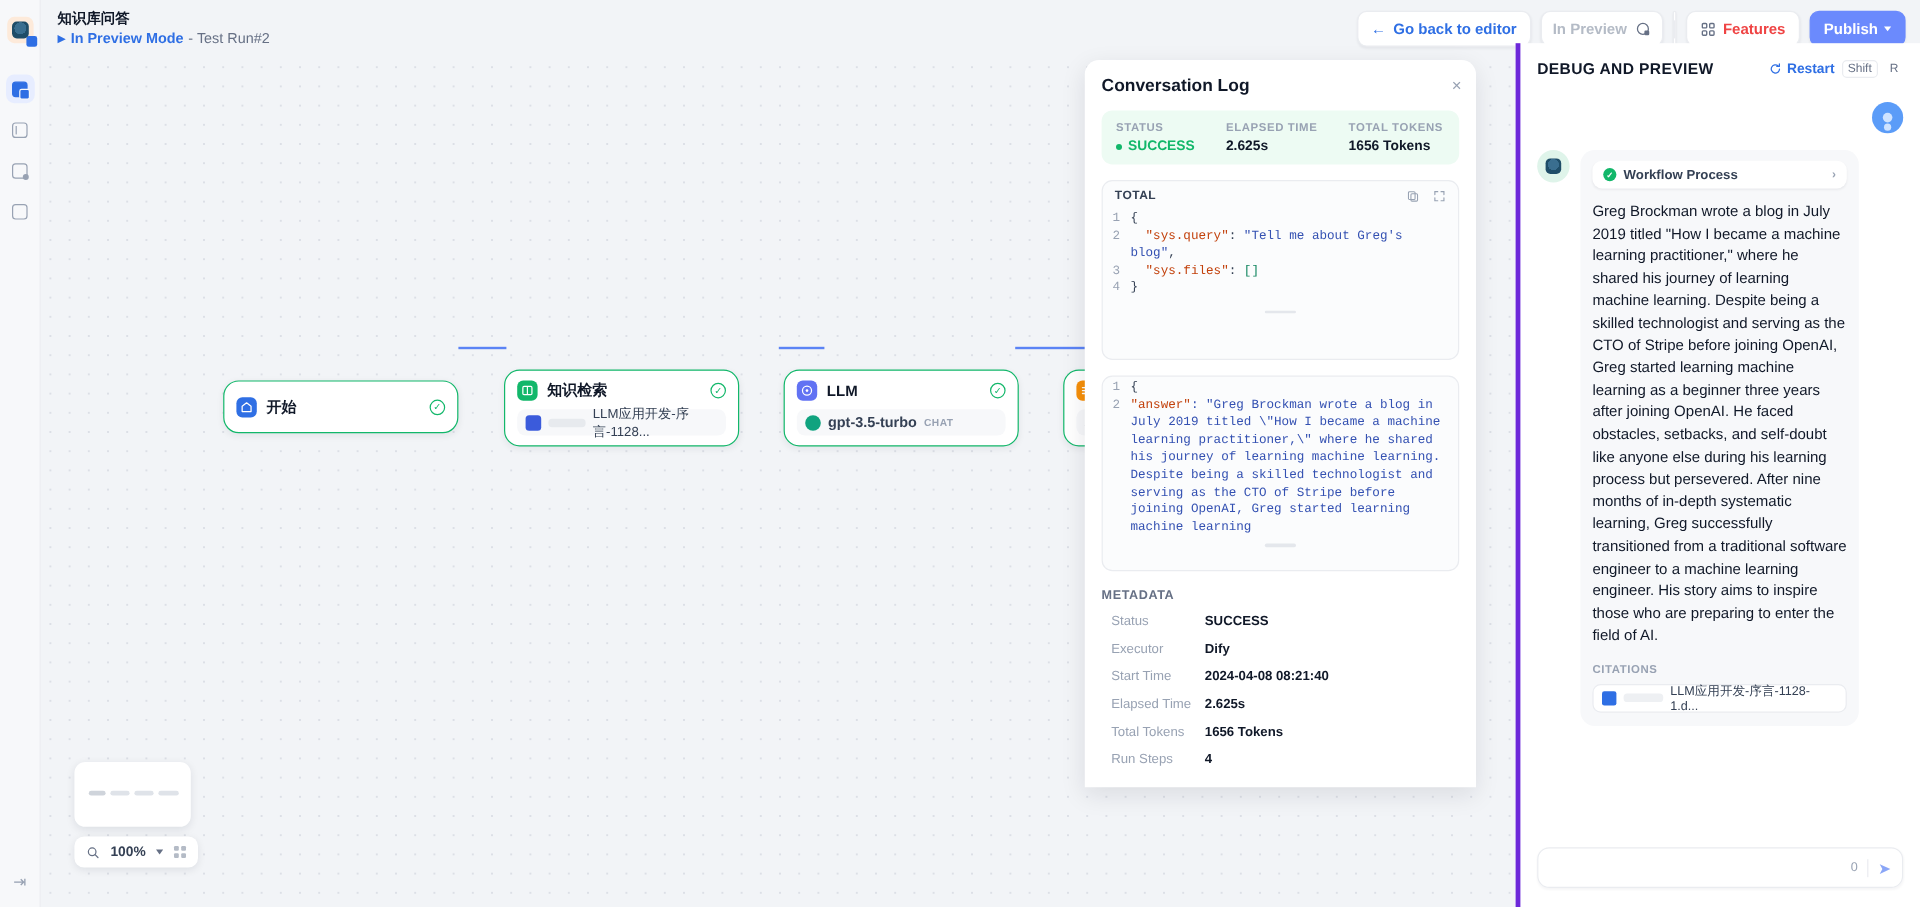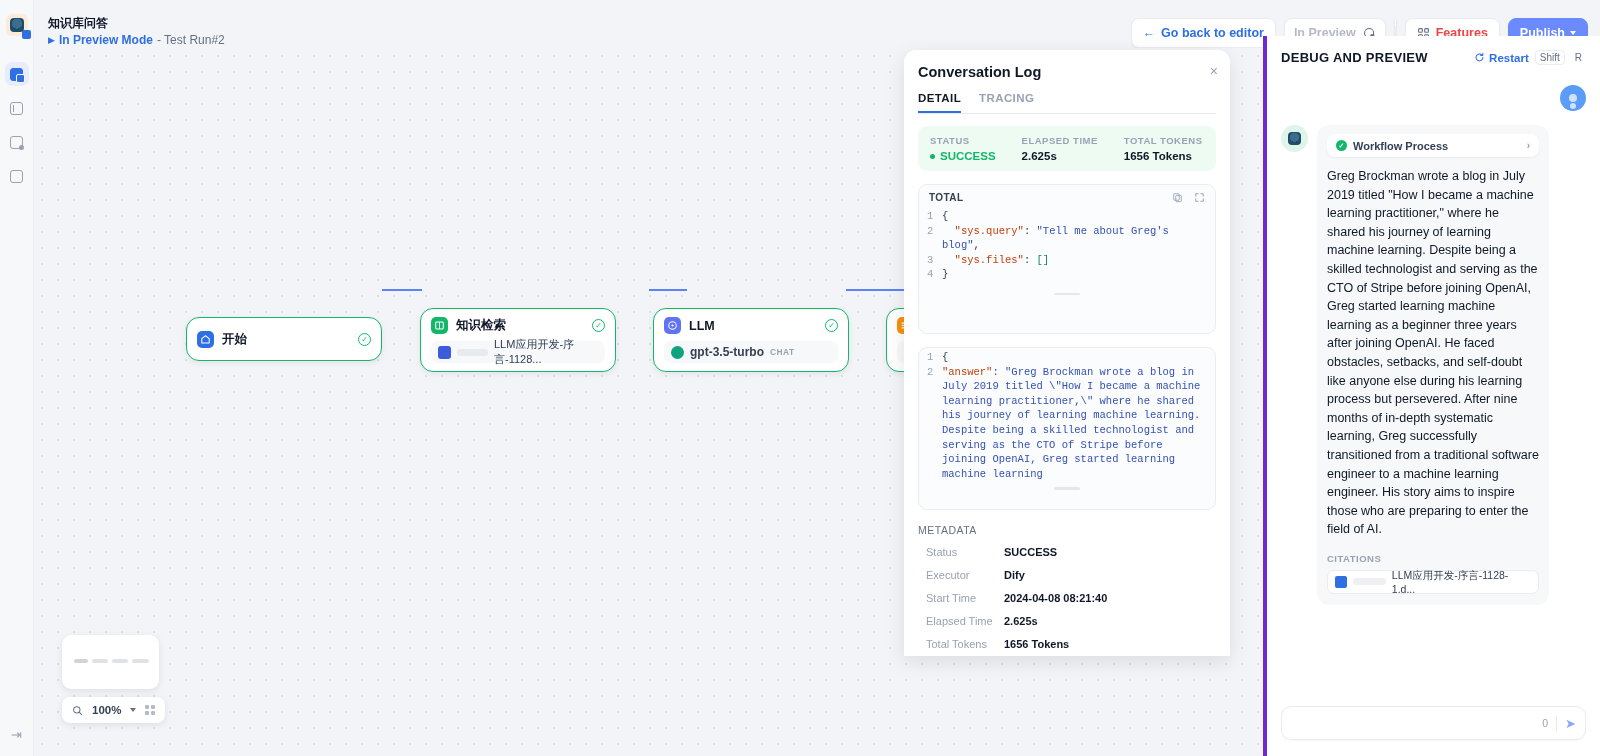--- a/index.html
+++ b/index.html
@@ -48,21 +48,21 @@
     border-radius:2px; background:#2f6fe4; border:1.5px solid #f7f8fa;
   }
   .glyph .dot{ position:absolute; right:-2px; bottom:-2px; width:5px;height:5px;border-radius:50%;background:#98a2b3;}
   .glyph .slash{ position:absolute; left:2px; top:2px; width:7px;height:7px;
       border-left:1.4px solid currentColor; }
   .rail-bottom{ margin-top:auto; margin-bottom:14px; color:#98a2b3; font-size:13px;}
 
   
   .header {
     position: absolute; left: 34px; top: 0; right: 0; height: 48px;
-    display: flex; align-items: flex-end; padding: 0 12px 0 14px;
+    display: flex; align-items: center; padding: 0 12px 0 14px;
   }
   .header-title { line-height: 1.25; }
   .h-name { font-size: 12px; font-weight: 700; color:#101828; }
   .h-sub { font-size: 12px; color:#667085; display:flex; align-items:center; gap:4px; margin-top:2px;}
   .h-sub .play { color:#2f6fe4; font-size:9px; }
   .h-mode { color:#2f6fe4; font-weight:700; }
   .header-right { margin-left:auto; display:flex; align-items:center; gap:8px; }
   .btn {
     height: 30px; border-radius: 8px; background:#fff; border:1px solid #eaecf0;
     display:flex; align-items:center; gap:6px; padding:0 11px;
@@ -149,21 +149,21 @@
     padding:2px 10px 8px 8px; color:#344054;}
   .cline{ display:flex; }
   .cno{ width:15px; color:#98a2b3; flex:none; text-align:left;}
   .ctxt{ white-space:pre-wrap; word-break:break-word;}
   .k-key{ color:#c2410c;}
   .k-str{ color:#3451b2;}
   .k-arr{ color:#12855f;}
   .k-pun{ color:#344054;}
   .cb-foot{ display:flex; justify-content:center; padding:3px 0 5px;}
   .cb-foot i{ width:26px;height:2.5px;border-radius:2px;background:#e4e7ec;display:block;}
-  .meta-title{ margin:14px 0 4px 0; font-size:10.5px; letter-spacing:.5px; color:#667085; font-weight:400;}
+  .meta-title{ margin:14px 0 4px 0; font-size:10.5px; letter-spacing:.5px; color:#667085; font-weight:700;}
   .meta-row{ display:flex; align-items:center; height:23px; }
   .meta-k{ width:86px; font-size:11px; color:#98a2b3; padding-left:8px;}
   .meta-v{ font-size:11px; font-weight:700; color:#101828;}
 
   
   .debug{
     position:absolute; right:0; top:36px; width:337px; bottom:0; background:#fff;
     border-left:4px solid #6d28d9; display:flex; flex-direction:column;
   }
   .dbg-head{ display:flex; align-items:center; padding:14px 14px 8px 14px;}
@@ -366,24 +366,20 @@
           <i></i>
           <i></i>
         </span>
     </div>
   </div>
 
   <div class="logpanel">
     <div class="lp-head">
       <div class="lp-title">Conversation Log</div>
       <div class="lp-close">×</div>
-      <div class="lp-tabs">
-        <div class="lp-tab active">DETAIL</div>
-        <div class="lp-tab">TRACING</div>
-      </div>
     </div>
     <div class="lp-body">
 
       <div class="statusbar">
         <div>
           <div class="sb-k">STATUS</div>
           <div class="sb-v green">
             <span class="sb-dot"></span>
             <span>SUCCESS</span>
           </div>

